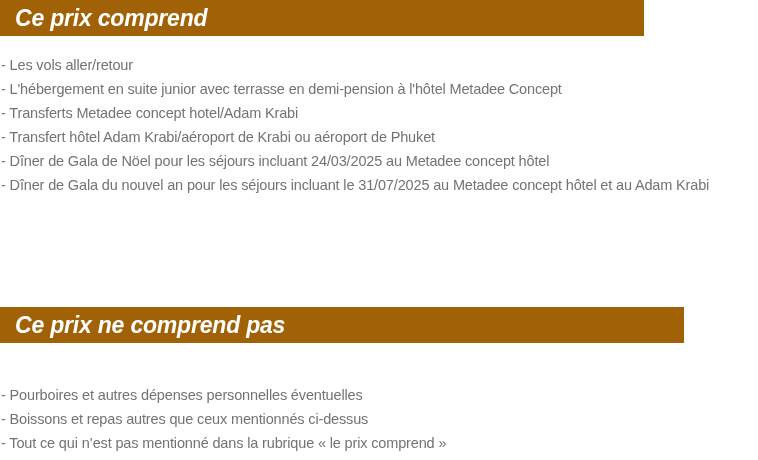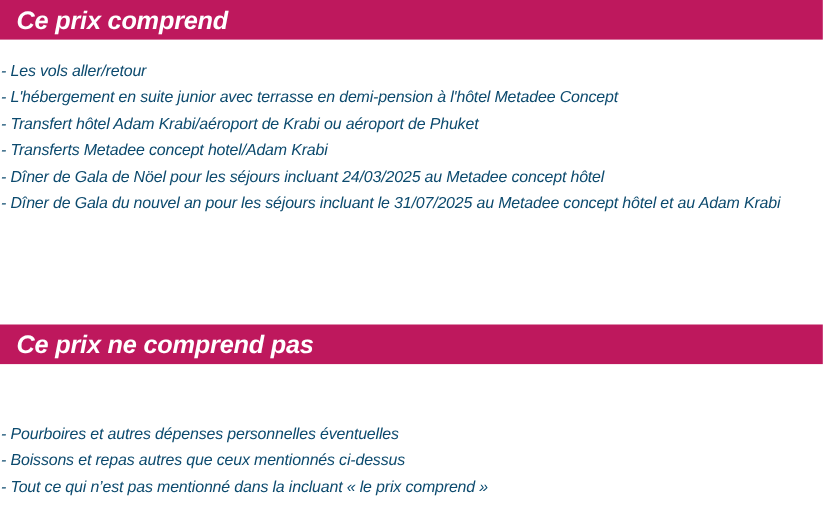--- a/index.html
+++ b/index.html
@@ -10,75 +10,74 @@
     body {
       width: 758px;
       height: 460px;
       overflow: hidden;
       position: relative;
       font-family: "Liberation Sans", "DejaVu Sans", sans-serif;
     }
     .section-header {
       position: absolute;
       left: 0;
-      width: 748px;
+      width: 644px;
       height: 36px;
-      background: #be185d;
+      background: #a16207;
     }
     .section-header .title {
       position: absolute;
       left: 15px;
       top: 3px;
       color: #ffffff;
       font-style: italic;
       font-weight: bold;
       font-size: 23px;
       line-height: 30px;
       letter-spacing: -0.2px;
       white-space: nowrap;
     }
     #header-included { top: 0; }
-    #header-excluded { top: 295px; }
+    #header-excluded { top: 307px; padding-left: 40px; }
 
     .item-list {
       position: absolute;
       left: 1px;
       margin: 0;
       padding: 0;
       list-style: none;
     }
     .item-list li {
       height: 24px;
       line-height: 24px;
       font-size: 14.5px;
-      font-style: italic;
-      color: #0c4a6e;
+      color: #737373;
       white-space: nowrap;
       letter-spacing: -0.15px;
     }
     #list-included { top: 53px; }
     #list-excluded { top: 348px; margin-top: 35px; }
   </style>
 </head>
 <body>
 
 <div class="section-header" id="header-included">
   <span class="title">Ce prix comprend</span>
 </div>
 
 <ul class="item-list" id="list-included">
   <li>- Les vols aller/retour</li>
   <li>- L'hébergement en suite junior avec terrasse en demi-pension à l'hôtel Metadee Concept</li>
+  <li>- Transferts Metadee concept hotel/Adam Krabi</li>
   <li>- Transfert hôtel Adam Krabi/aéroport de Krabi ou aéroport de Phuket</li>
-  <li>- Transferts Metadee concept hotel/Adam Krabi</li>
   <li>- Dîner de Gala de Nöel pour les séjours incluant 24/03/2025 au Metadee concept hôtel</li>
   <li>- Dîner de Gala du nouvel an pour les séjours incluant le 31/07/2025 au Metadee concept hôtel et au Adam Krabi</li>
 </ul>
 
 <div class="section-header" id="header-excluded">
   <span class="title">Ce prix ne comprend pas</span>
 </div>
 
 <ul class="item-list" id="list-excluded">
   <li>- Pourboires et autres dépenses personnelles éventuelles</li>
   <li>- Boissons et repas autres que ceux mentionnés ci-dessus</li>
-  <li>- Tout ce qui n’est pas mentionné dans la incluant « le prix comprend »</li>
+  <li>- Tout ce qui n’est pas mentionné dans la rubrique « le prix comprend »</li>
 </ul>
 
 </body></html>

